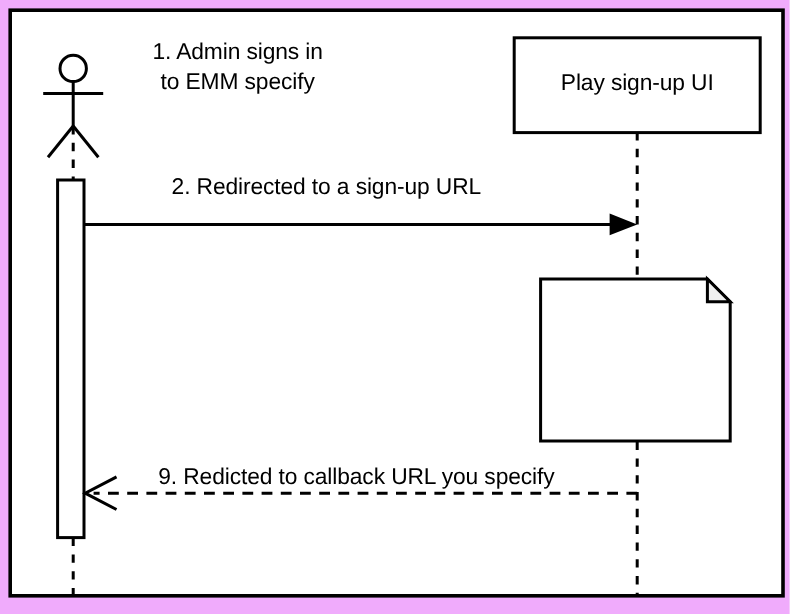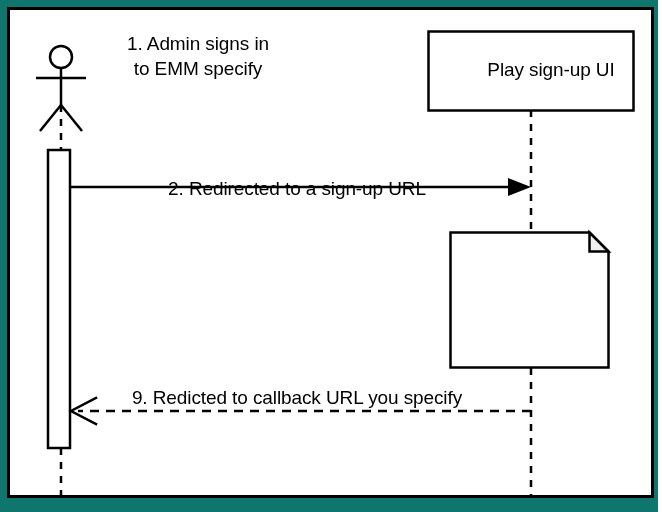--- a/index.html
+++ b/index.html
@@ -7,21 +7,21 @@
     padding: 0;
     background: #ffffff;
   }
   body {
     font-family: "Liberation Sans", sans-serif;
   }
   #canvas {
     position: relative;
     width: 658px;
     height: 512px;
-    background: #0f766e;
+    background: #f0abfc;
     overflow: hidden;
   }
   #diagram-svg {
     position: absolute;
     left: 0;
     top: 0;
   }
   .txt {
     position: absolute;
     color: #000000;
@@ -37,27 +37,25 @@
   #label-step1 {
     left: 100px;
     top: 31px;
     width: 196px;
   }
   #participant-label {
     left: 428px;
     top: 57px;
     width: 206px;
     font-size: 19px;
-    margin-left: 20px;
   }
   #label-step2 {
     left: 143px;
-    top: 176px;
+    top: 144px;
     width: 308px;
-    text-align: center;
   }
   #note-text {
     left: 452px;
     top: 258px;
     width: 154px;
     line-height: 26px;
   }
   #note-text span {
     background: #f7f7f7;
   }

